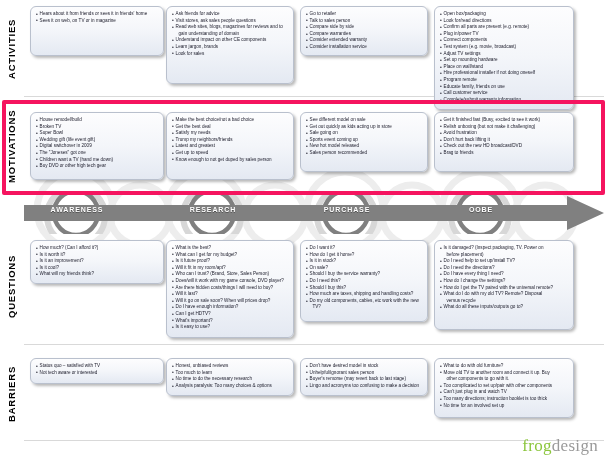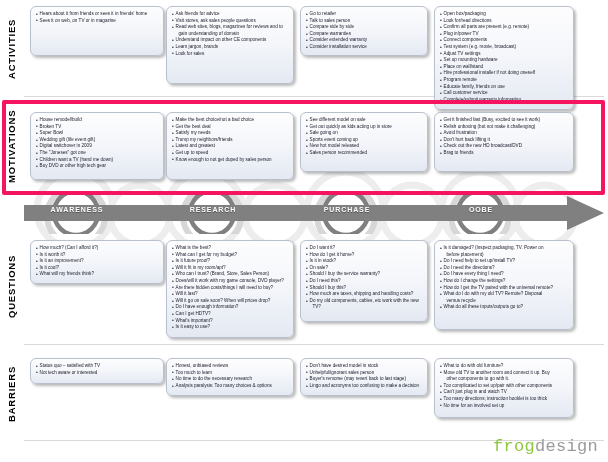--- a/index.html
+++ b/index.html
@@ -128,21 +128,21 @@
   }
 
   
   #brand {
     position: absolute;
     right: 10px;
     bottom: 6px;
     font-size: 17px;
     letter-spacing: 0.3px;
     z-index: 6;
-    font-family: Liberation Mono, monospace;
+    font-family: Liberation Serif, serif;
   }
   #brand .frog { color: #8cc63e; }
   #brand .design { color: #9a9a9a; }
 </style>
 </head>
 <body>
 
 <div id="journey-map">
 
   <svg class="watermark-layer" viewBox="0 0 608 462">

